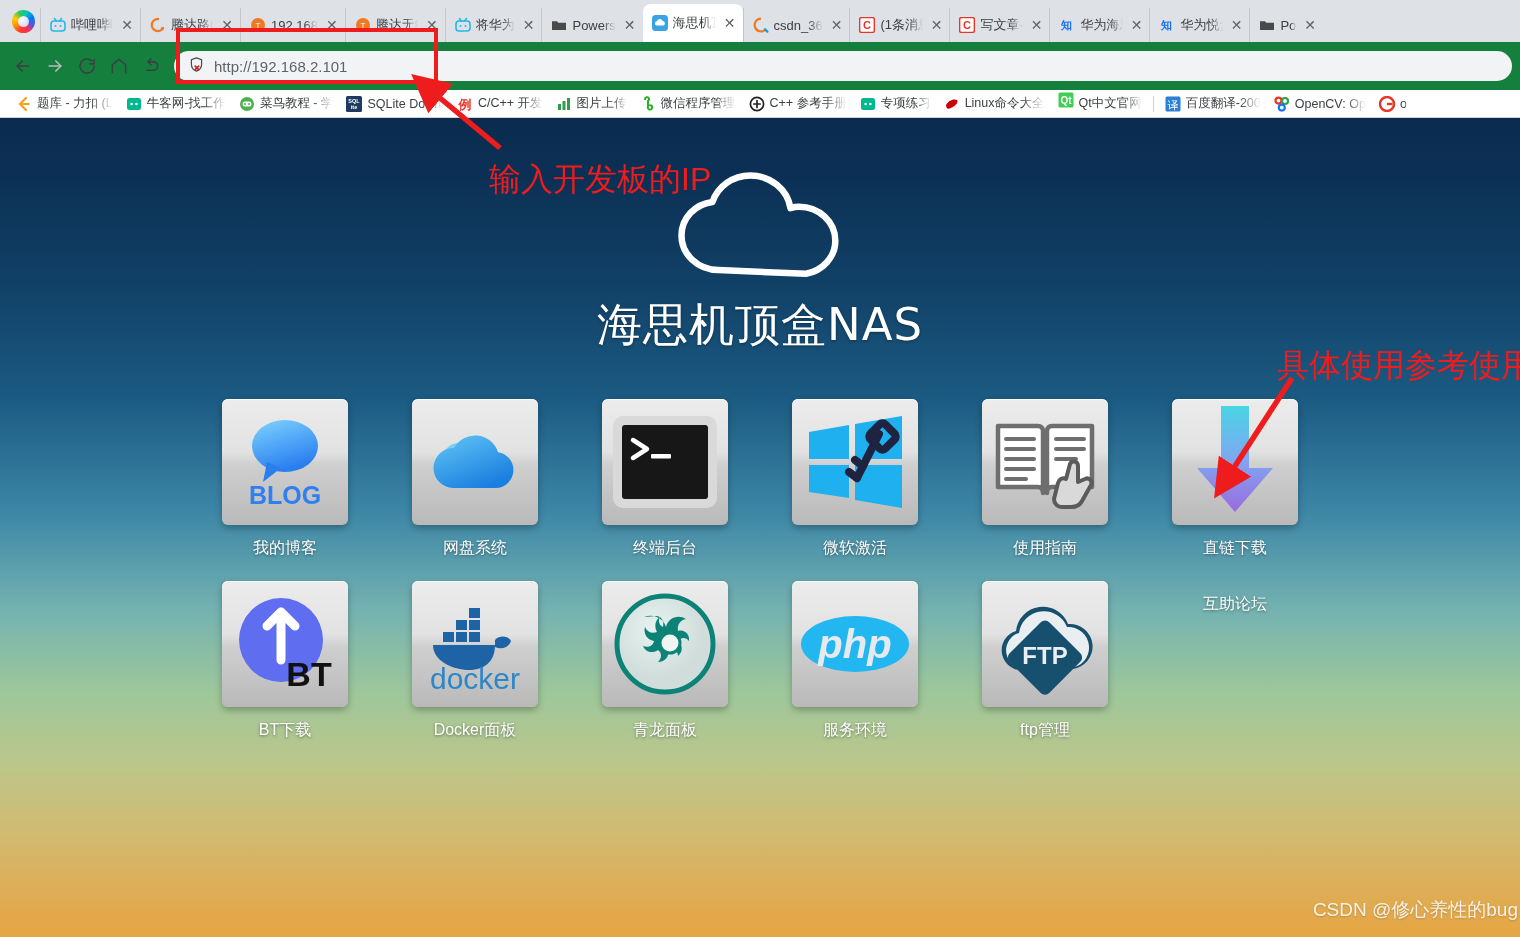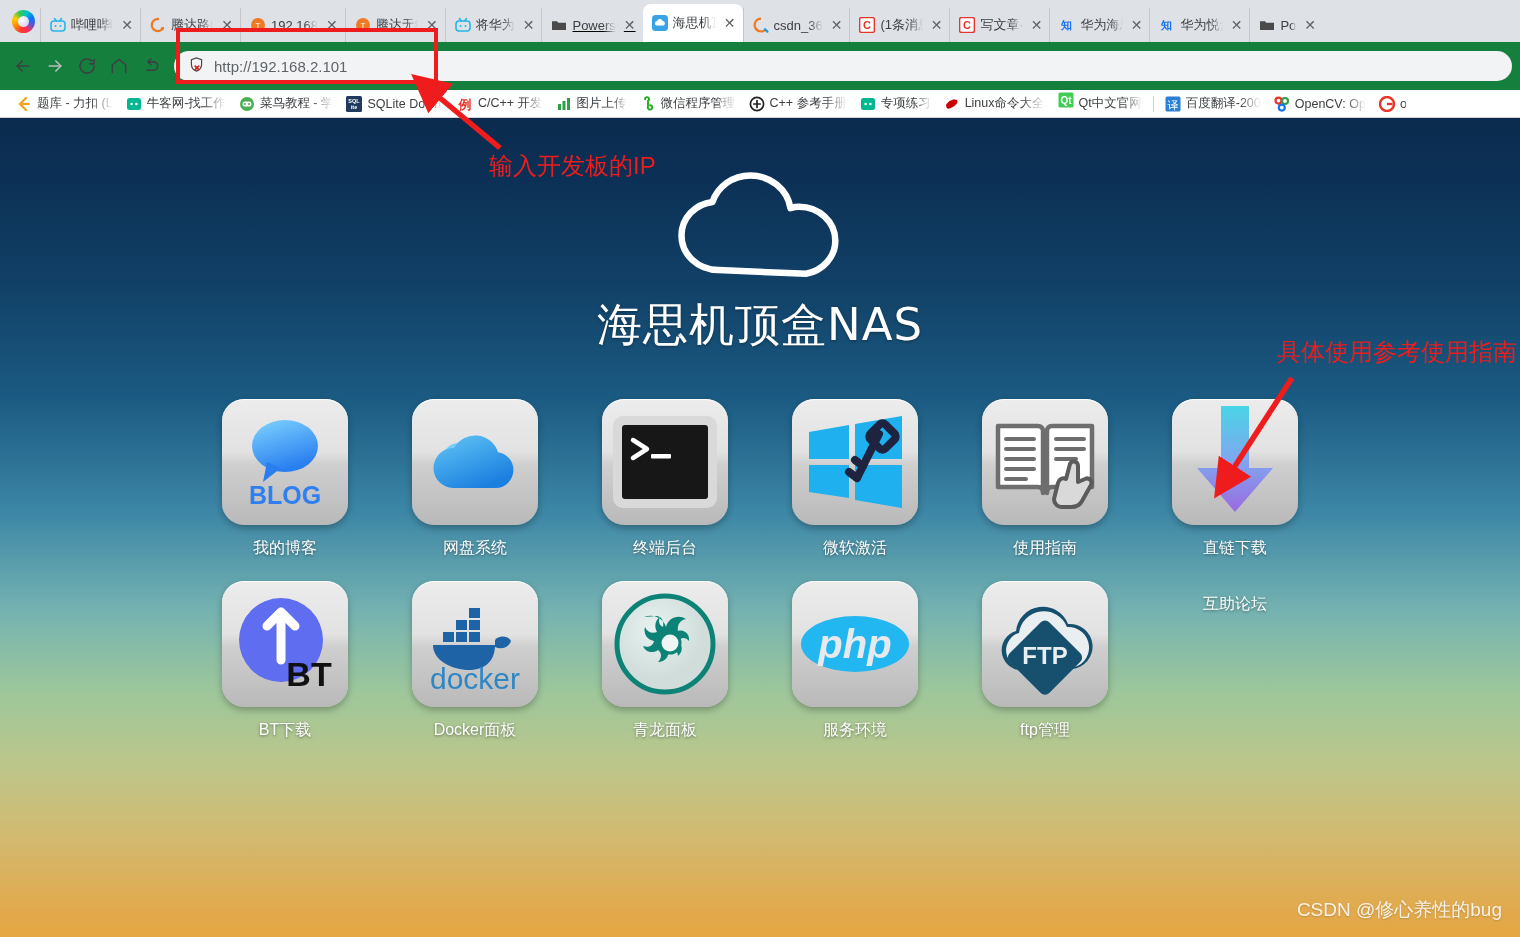--- a/index.html
+++ b/index.html
@@ -79,41 +79,41 @@
     font-family:"DejaVu Sans","Liberation Sans",sans-serif;
     text-shadow:0 1px 3px rgba(0,0,0,.35);
   }
 
   #grid {
     margin:44px auto 0; width:1140px;
     display:grid; grid-template-columns:repeat(6,1fr); row-gap:22px;
   }
   .app { display:flex; flex-direction:column; align-items:center; }
   .app .tile {
-    width:126px; height:126px; border-radius:22px; position:relative; overflow:hidden;
+    width:126px; height:126px; border-radius:6px; position:relative; overflow:hidden;
     background:linear-gradient(to bottom,#ececec 0%,#e2e2e2 42%,#cfcfcf 52%,#b9b9b9 100%);
     box-shadow:0 3px 7px rgba(0,0,0,.28), inset 0 1px 0 rgba(255,255,255,.85);
   }
   .app .tile > .inner {
     position:absolute; inset:0; display:flex; align-items:center; justify-content:center;
   }
   .app .caption {
     margin-top:13px; font-size:16px; color:#fff; white-space:nowrap;
     text-shadow:0 1px 3px rgba(0,0,0,.45);
   }
 
   
   #anno { position:absolute; inset:0; pointer-events:none; }
-  .anno-text { position:absolute; color:#ee1c1c; font-size:24px; white-space:nowrap; }
+  .anno-text { position:absolute; color:#ee1c1c; font-size:32px; white-space:nowrap;margin-top:8px; }
   #urlbox {
     position:absolute; left:176px; top:28px; width:262px; height:56px;
     border:4px solid #ee1c1c;
   }
   #watermark {
-    position:absolute; right:18px; bottom:14px; font-size:19px;
+    position:absolute; right:2px; bottom:14px; font-size:19px;
     color:rgba(255,255,255,.86); white-space:nowrap;
     text-shadow:0 1px 2px rgba(0,0,0,.18);
   }
 </style>
 </head>
 <body>
 
 <div id="browser">
 
   <div id="tabstrip">
@@ -168,21 +168,21 @@
           <svg class="favicon" viewBox="0 0 16 16">
             <rect x="1" y="4" width="14" height="10" rx="3" fill="none" stroke="#25b7e8" stroke-width="1.6"></rect>
             <path d="M4.5 1.6 6.4 4M11.5 1.6 9.6 4" stroke="#25b7e8" stroke-width="1.6" fill="none" stroke-linecap="round"></path>
             <circle cx="5.5" cy="9" r="1" fill="#25b7e8"></circle>
             <circle cx="10.5" cy="9" r="1" fill="#25b7e8"></circle>
           </svg>
         </span>
         <span class="tlabel">将华为</span>
         <span class="tclose">✕</span>
       </div>
-      <div class="tab" style="max-width: 112px; text-decoration: underline;">
+      <div class="tab" style="max-width: 112px;">
         <span style="width: 16px; height: 16px; flex: 0 0 auto; line-height: 0;">
           <svg class="favicon" viewBox="0 0 16 16">
             <path d="M1 4.2h5l1.3 1.6H15V13H1Z" fill="#4a4a4a"></path>
           </svg>
         </span>
         <span class="tlabel">Powers</span>
         <span class="tclose">✕</span>
       </div>
       <div class="tab active" style="max-width: 100px;">
         <span style="width: 16px; height: 16px; flex: 0 0 auto; line-height: 0;">

